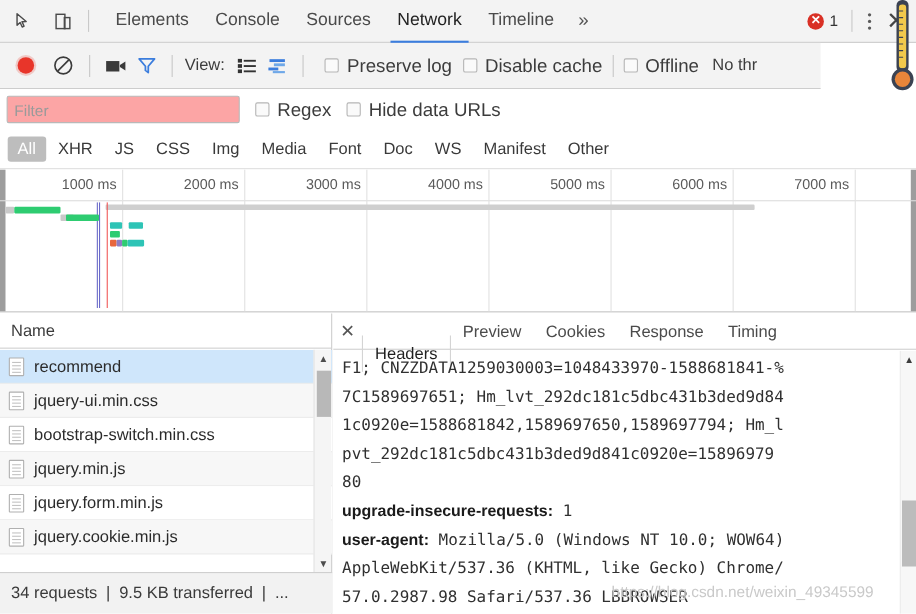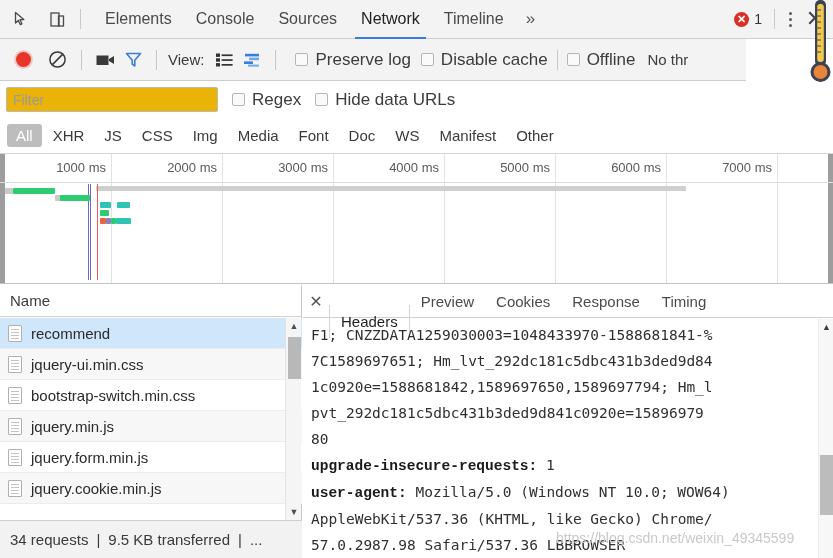--- a/index.html
+++ b/index.html
@@ -71,21 +71,21 @@
   .chk-label { font-size:17px; color:#3c3c3c; white-space:nowrap; }
   .nothr { font-size:15px; color:#3c3c3c; margin-left:12px; white-space:nowrap; }
 
   
   .filterrow {
     position:absolute; left:0; top:81px; width:833px; height:37px;
     background:#fff; display:flex; align-items:center; padding-left:6px;
   }
   .filter-input {
     width:212px; height:25px; border:1px solid #b9b9b9; border-radius:2px;
-    background:#eab308; font-size:14px; color:#333; padding:0 6px;
+    background:#fca5a5; font-size:14px; color:#333; padding:0 6px;
     font-family:"Liberation Sans", sans-serif; outline:none;
   }
   .filter-input::placeholder { color:#9a9a9a; }
 
   
   .typerow {
     position:absolute; left:0; top:118px; width:833px; height:36px;
     background:#fff; border-bottom:1px solid #d6d6d6;
     display:flex; align-items:center; padding-left:7px;
   }
@@ -188,21 +188,21 @@
   }
   .dt-tab.active { color:#1f1f1f; border-left:1px solid #d4d4d4; border-right:1px solid #d4d4d4;margin-top:40px; }
   .headers-body {
     position:absolute; top:34px; left:0; width:530px; height:239px;
     overflow:hidden; padding:3px 0 0 8px;
   }
   .hline {
     font-family:"DejaVu Sans Mono", monospace;
     font-size:14.5px; line-height:26px; color:#303030; white-space:pre;
   }
-  .hline b { font-family:Liberation Mono, monospace; font-weight:bold; font-size:14.5px; color:#1a1a1a; }
+  .hline b { font-family:Liberation Sans, sans-serif; font-weight:bold; font-size:14.5px; color:#1a1a1a; }
   .detail-scroll {
     position:absolute; right:0; top:34px; width:15px; height:239px;
     background:#f7f7f7; border-left:1px solid #ececec;
   }
   .ds-arrow { position:absolute; left:0; top:0; width:15px; height:15px;
               display:flex; align-items:center; justify-content:center; color:#3c3c3c; font-size:9px; }
   .ds-thumb { position:absolute; left:1px; top:136px; width:14px; height:60px; background:#bcbcbc; }
 
   
   .watermark {

